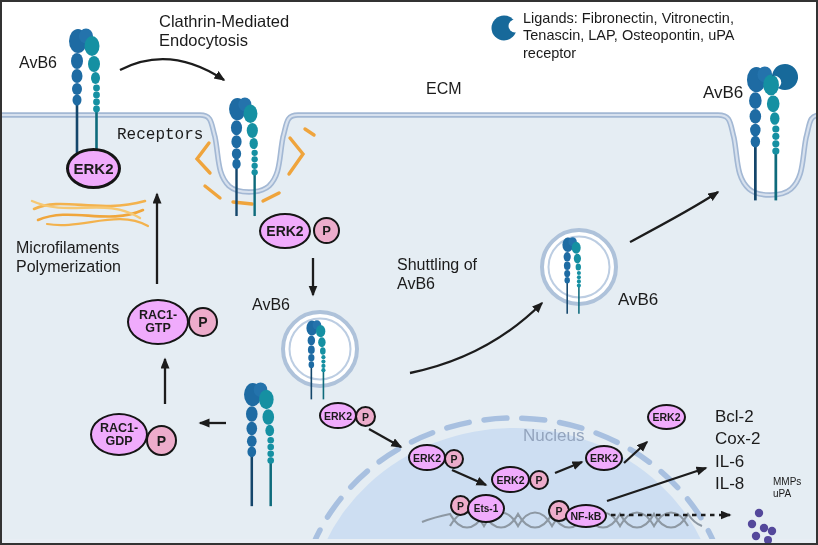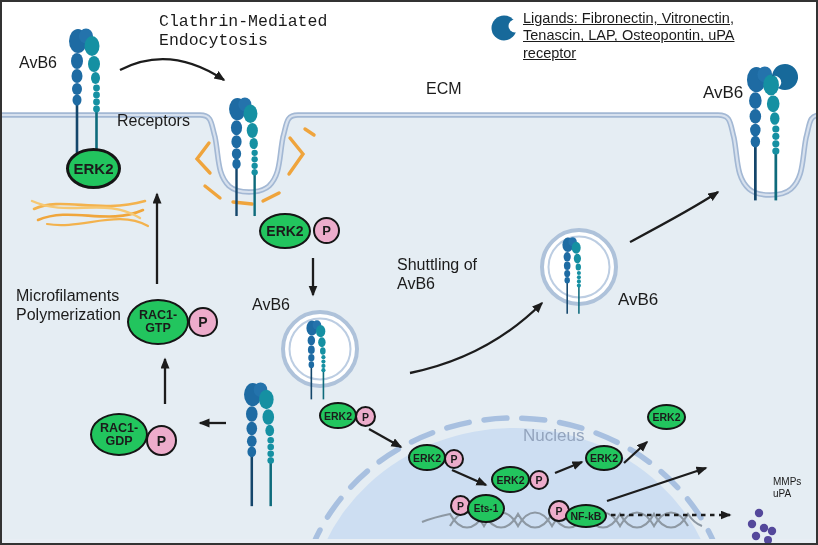--- a/index.html
+++ b/index.html
@@ -5,30 +5,30 @@
   html,body{margin:0;padding:0;background:#fff;}
   #stage{
     position:relative;width:818px;height:545px;box-sizing:border-box;
     border:2px solid #333;overflow:hidden;background:#fff;
     font-family:"Liberation Sans",sans-serif;color:#1b1b1b;
   }
   #scene{position:absolute;left:0;top:0;}
   .lbl{position:absolute;white-space:pre-line;line-height:1.18;font-size:16px;}
   .oval{
     position:absolute;display:flex;align-items:center;justify-content:center;
-    background:#22c55e;border:2.5px solid #151515;border-radius:50%;
+    background:#f0abfc;border:2.5px solid #151515;border-radius:50%;
     font-weight:bold;box-sizing:border-box;z-index:3;
   }
   .pbadge{
     position:absolute;display:flex;align-items:center;justify-content:center;
     background:#edaccb;border:2.2px solid #151515;border-radius:50%;
     font-weight:bold;box-sizing:border-box;z-index:2;
   }
   .small{font-size:10.5px;border-width:2px;}
-  .legend{position:absolute;left:521px;top:8px;width:292px;font-size:14.5px;line-height:1.2;white-space:pre-line;text-decoration:underline;}
+  .legend{position:absolute;left:521px;top:8px;width:292px;font-size:14.5px;line-height:1.2;white-space:pre-line;}
   .genes{position:absolute;left:713px;top:404px;font-size:17px;line-height:1.32;}
   .nuc{color:#93a4bd;font-size:17px;margin-left:42px;}
 </style>
 </head>
 <body>
 
 <div id="stage">
 
   <svg id="scene" width="818" height="545" viewBox="0 0 818 545">
     <defs>
@@ -150,26 +150,26 @@
       <circle cx="757" cy="511" r="4.2"></circle>
       <circle cx="750" cy="522" r="4.2"></circle>
       <circle cx="762" cy="526" r="4.2"></circle>
       <circle cx="770" cy="529" r="4.2"></circle>
       <circle cx="754" cy="534" r="4.2"></circle>
       <circle cx="766" cy="538" r="4"></circle>
     </g>
   </svg>
 
   <div class="lbl" style="left:17px;top:52px;">AvB6</div>
-  <div class="lbl" style="left:157px;top:10px;font-size:16.5px;font-family:Liberation Mono, monospace;">Clathrin-Mediated
+  <div class="lbl" style="left:157px;top:10px;font-size:16.5px;">Clathrin-Mediated
 Endocytosis</div>
   <div class="lbl" style="left:412px;top:78px;margin-left:12px;">ECM</div>
   <div class="lbl" style="left:701px;top:81px;font-size:17px;">AvB6</div>
-  <div class="lbl" style="left:115px;top:110px;">Receptors</div>
-  <div class="lbl" style="left:14px;top:237px;margin-top:48px;">Microfilaments
+  <div class="lbl" style="left:115px;top:124px;font-family:Liberation Mono, monospace;">Receptors</div>
+  <div class="lbl" style="left:14px;top:237px;">Microfilaments
 Polymerization</div>
   <div class="lbl" style="left:250px;top:294px;">AvB6</div>
   <div class="lbl" style="left:395px;top:254px;">Shuttling of
 AvB6</div>
   <div class="lbl" style="left:616px;top:288px;font-size:17px;">AvB6</div>
   <div class="lbl nuc" style="left:479px;top:424px;">Nucleus</div>
   <div class="lbl" style="left:771px;top:474px;font-size:10px;">MMPs
 uPA</div>
 
   <svg width="28" height="28" viewBox="-14 -14 28 28" style="position:absolute;left:488px;top:12px;">
@@ -178,20 +178,26 @@
         <rect x="-16" y="-16" width="32" height="32" fill="#fff"></rect>
         <circle cx="11" cy="-2" r="6.5" fill="#000"></circle>
       </mask>
     </defs>
     <circle r="12.5" fill="#17699a" mask="url(#biteMask2)"></circle>
   </svg>
   <div class="legend">Ligands: Fibronectin, Vitronectin,
 Tenascin, LAP, Osteopontin, uPA
 receptor</div>
 
+  <div class="genes">
+    <div>Bcl-2</div>
+    <div>Cox-2</div>
+    <div>IL-6</div>
+    <div>IL-8</div>
+  </div>
 
   <div class="oval" style="left:64px;top:146px;width:55px;height:41px;border-width:3px;font-size:15px;">ERK2</div>
 
   <div class="pbadge" style="left:311px;top:215px;width:27px;height:27px;font-size:13px;">P</div>
   <div class="oval" style="left:257px;top:211px;width:52px;height:36px;font-size:14px;">ERK2</div>
 
   <div class="pbadge" style="left:186px;top:305px;width:30px;height:30px;font-size:14px;">P</div>
   <div class="oval" style="left:125px;top:297px;width:62px;height:46px;font-size:12.5px;line-height:1.02;white-space:pre-line;text-align:center;">RAC1-
 GTP</div>
 

